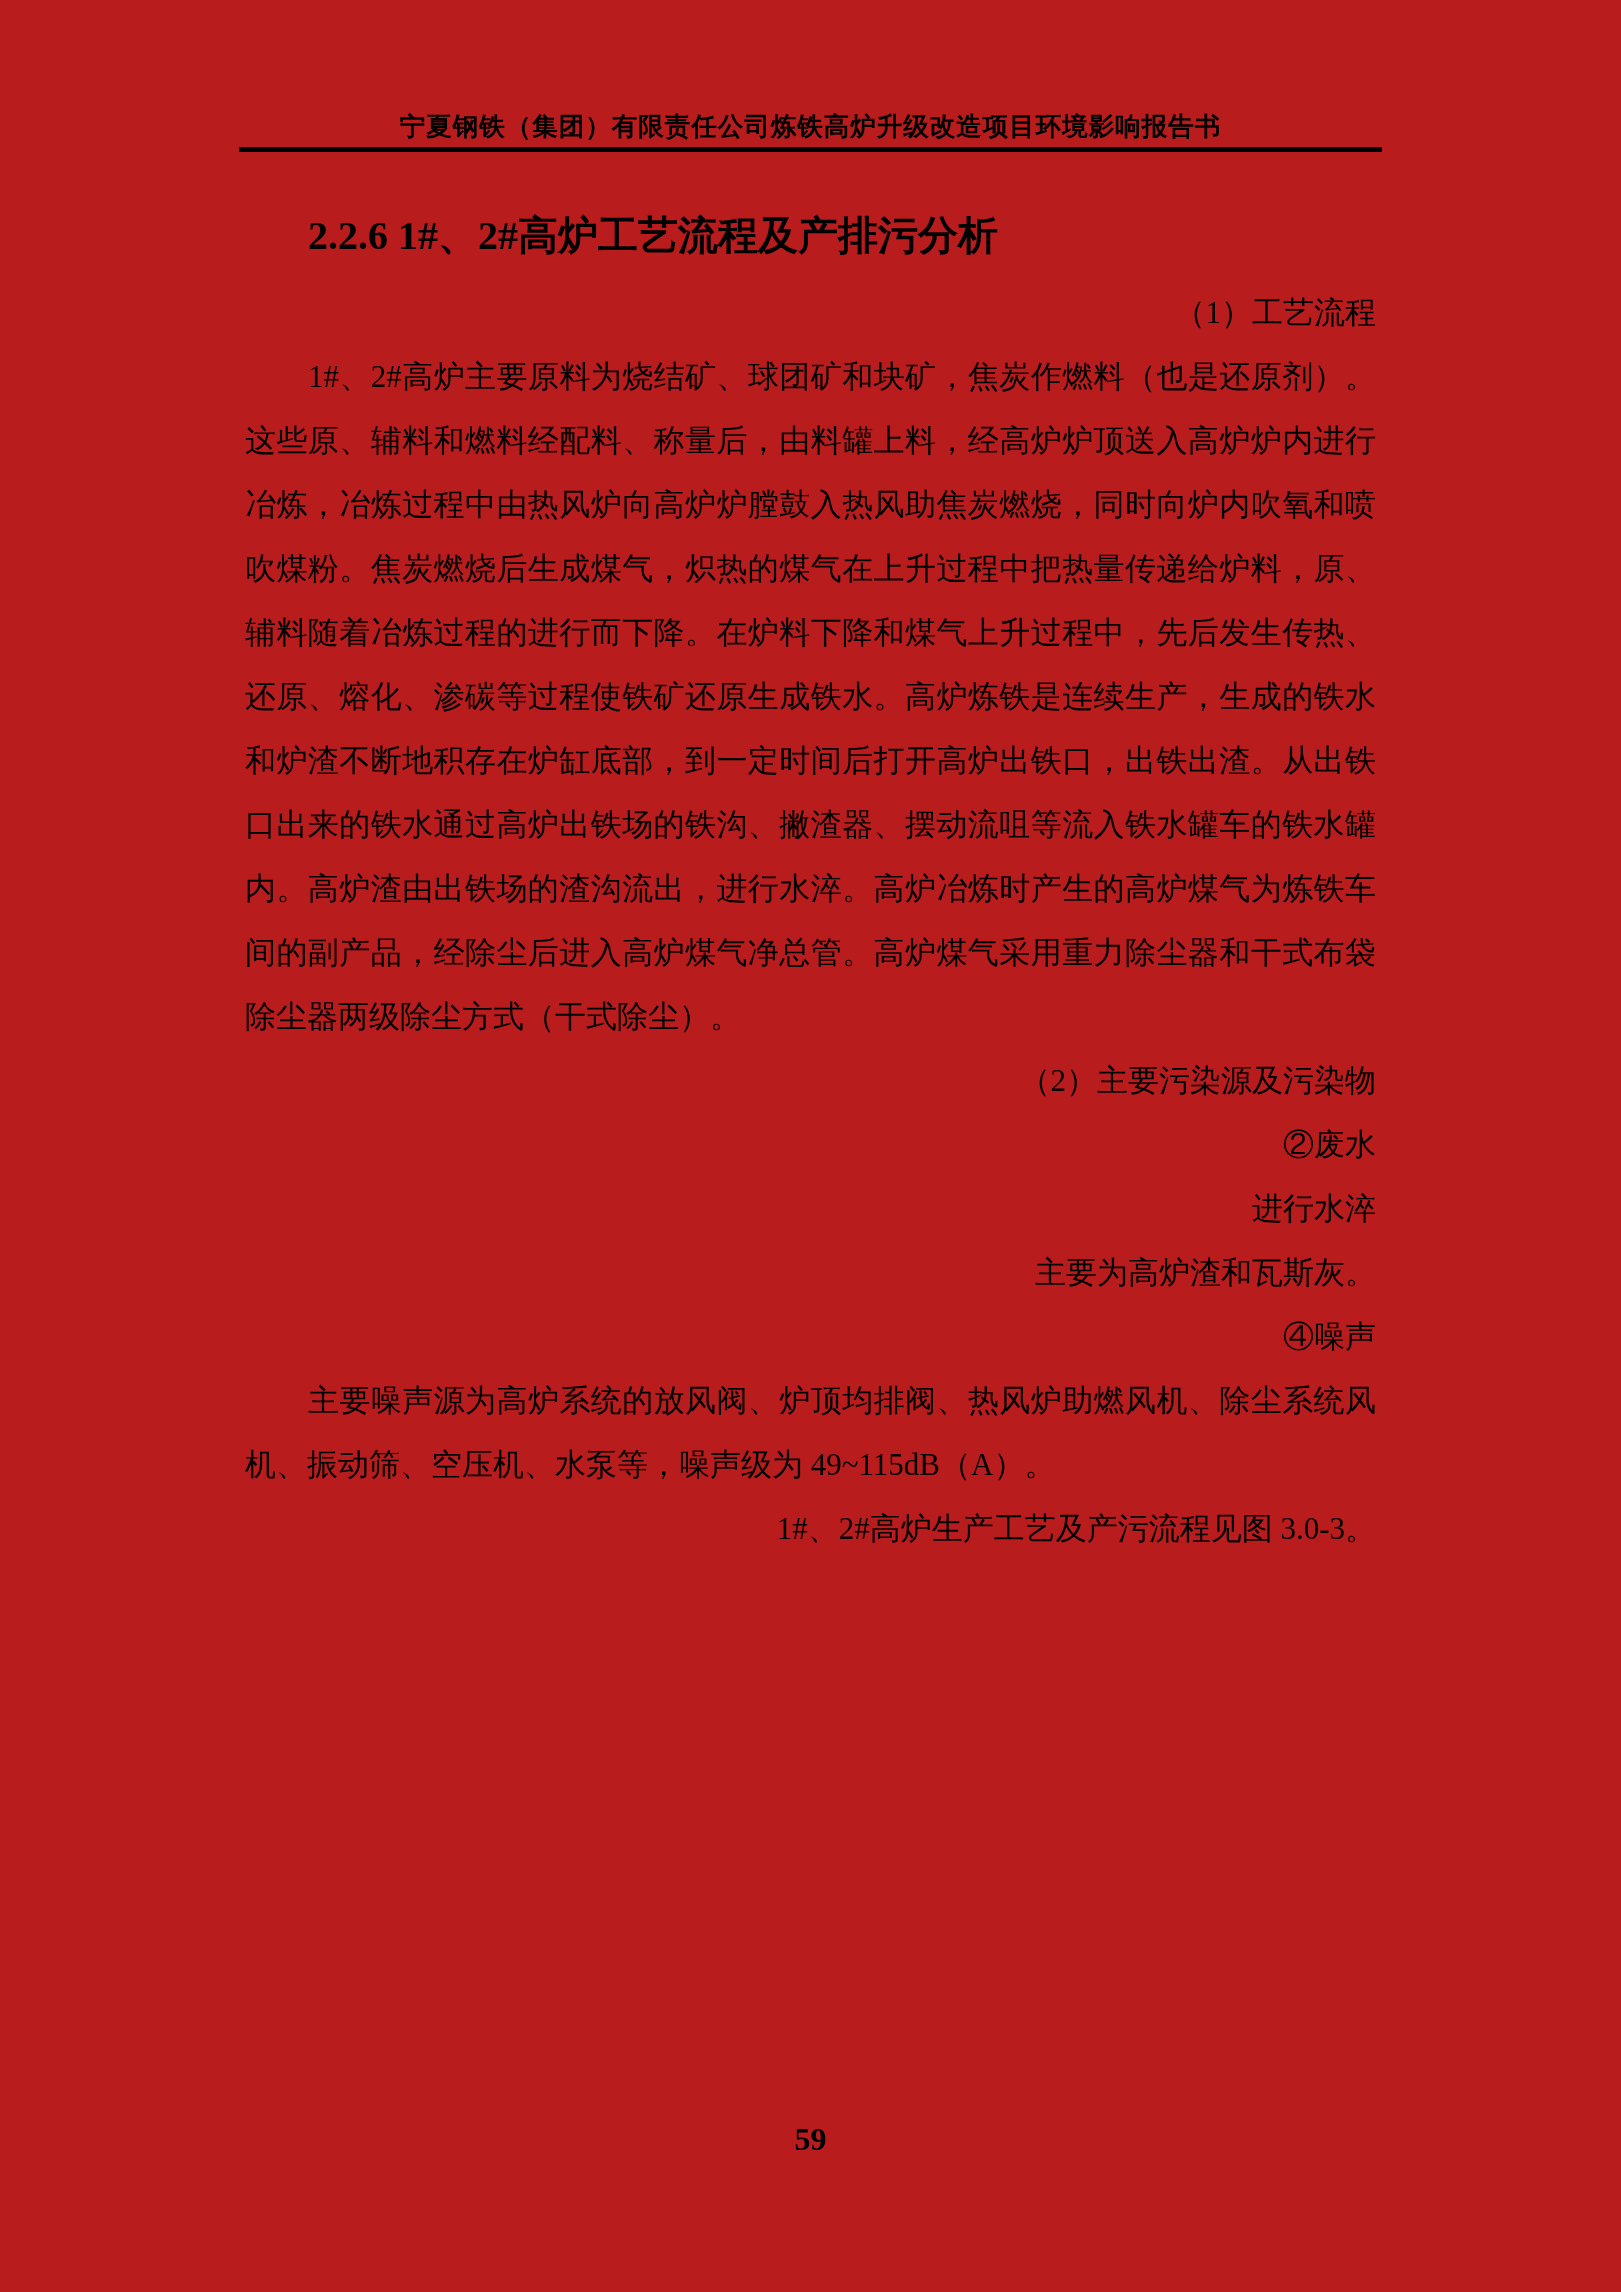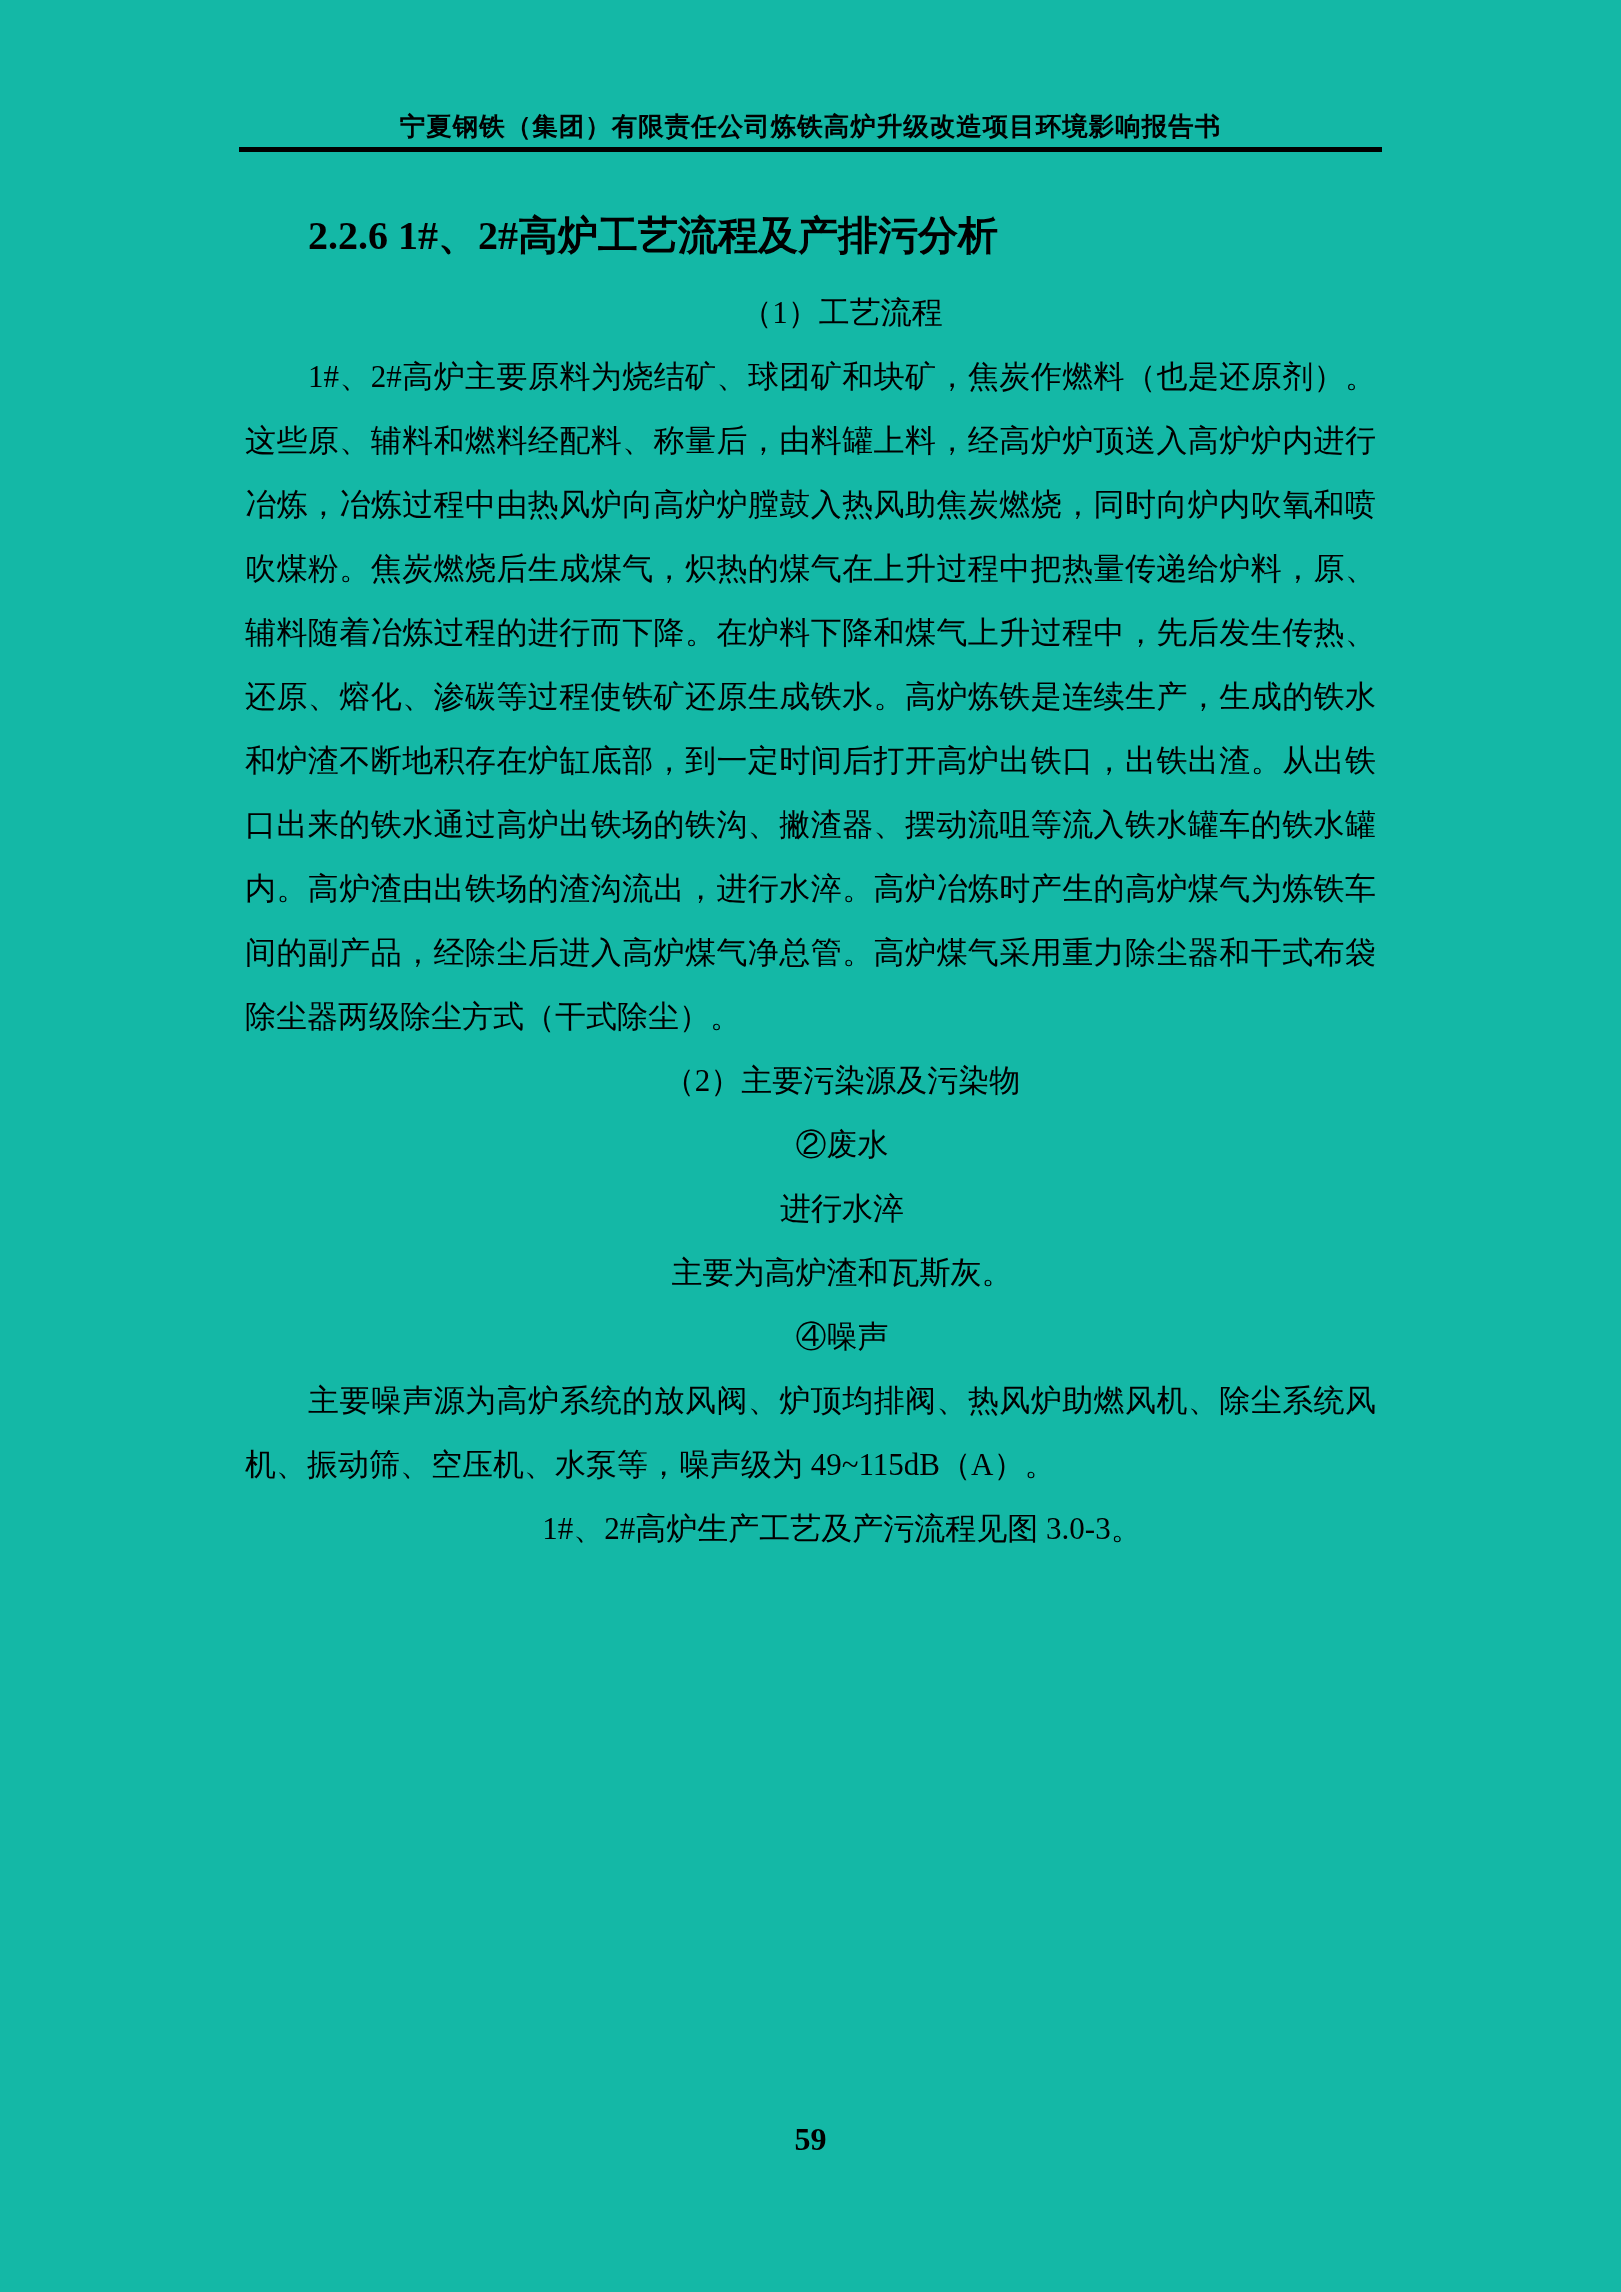--- a/index.html
+++ b/index.html
@@ -1,20 +1,20 @@
 <!DOCTYPE html>
 <html><head>
 <meta charset="utf-8">
 <style>
   html, body { margin: 0; padding: 0; background: #ffffff; }
   .doc-page {
     position: relative;
     width: 1621px;
     height: 2293px;
-    background: #14b8a6;
+    background: #b91c1c;
     color: #000000;
     font-family: "Liberation Serif", "DejaVu Serif", serif;
     overflow: hidden;
   }
   .page-header {
     position: absolute;
     top: 110px;
     left: 239px;
     width: 1143px;
     text-align: center;
@@ -43,21 +43,21 @@
     text-indent: 63px;
     line-height: 64px;
     white-space: nowrap;
   }
   .para {
     margin: 0;
     text-indent: 63px;
     text-align: justify;
     text-justify: inter-ideograph;
   }
-  .para.short { text-align: center; }
+  .para.short { text-align: right; }
   .page-footer {
     position: absolute;
     top: 2123px;
     left: 245px;
     width: 1131px;
     text-align: center;
   }
   .page-number {
     font-size: 32px;
     font-weight: 700;

